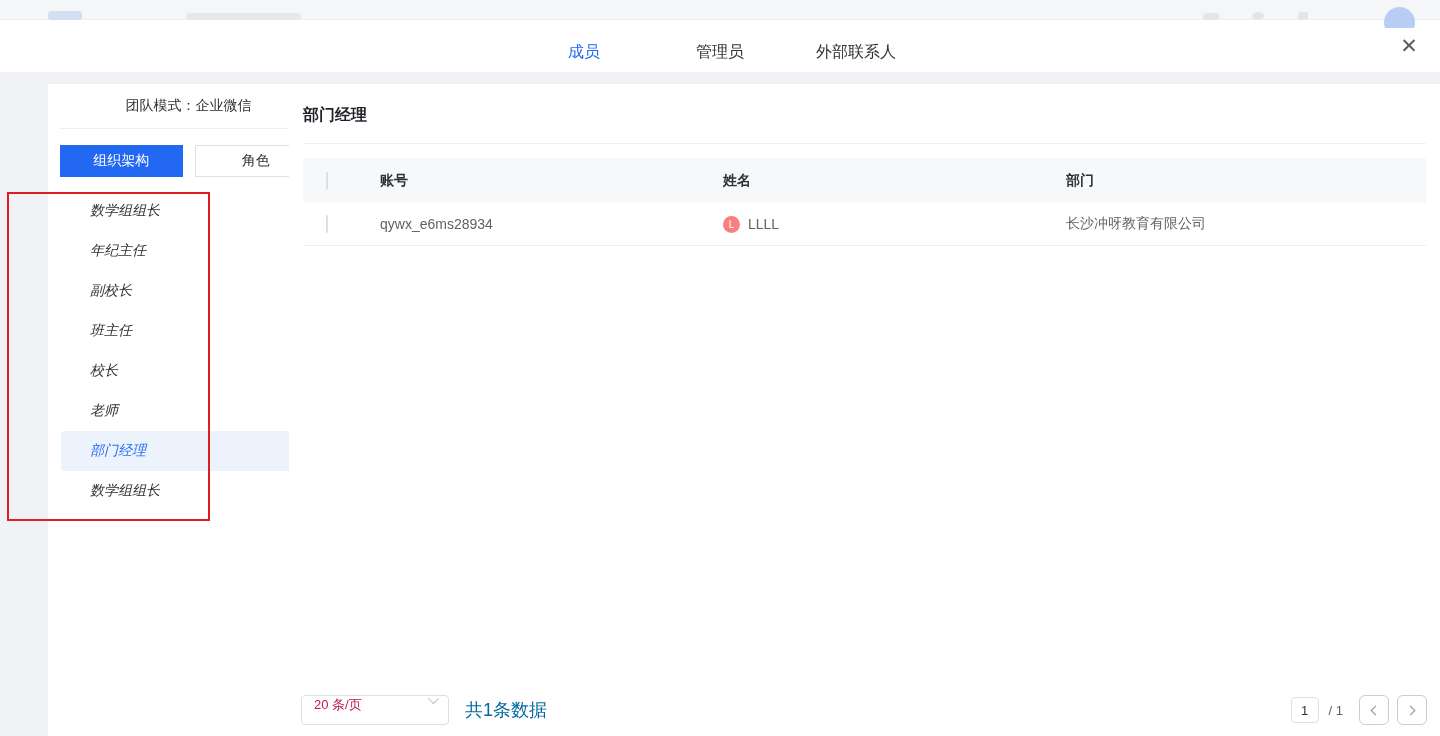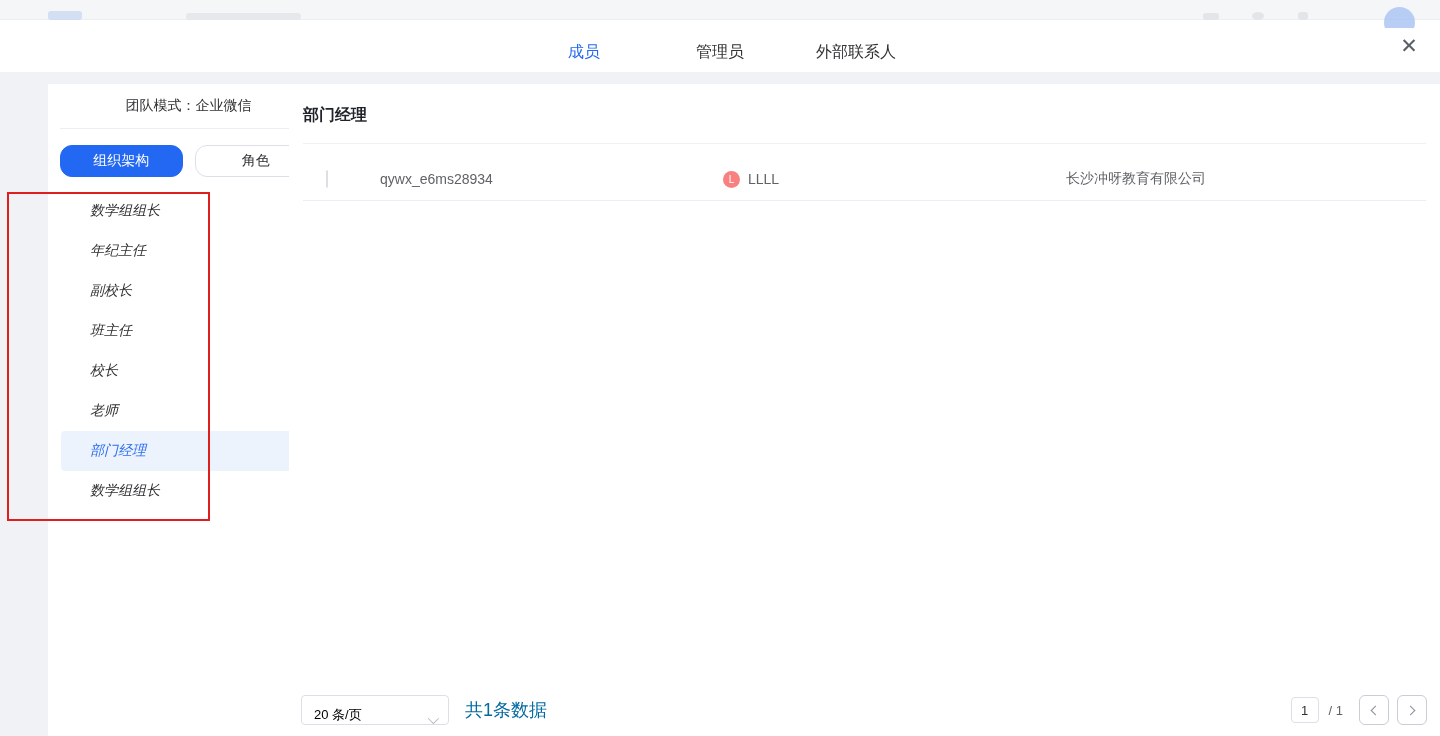--- a/index.html
+++ b/index.html
@@ -31,21 +31,21 @@
 
   
   .body-bg { position:absolute; left:0; top:72px; width:1440px; height:664px; background:#f0f2f5; }
 
   
   .sidebar { position:absolute; left:0; top:84px; width:281px; height:652px; background:#fff;margin-left:48px; }
   .team-mode { height:44px; display:flex; align-items:center; justify-content:center;
     font-size:14px; color:#303133; }
   .side-divider { border-bottom:1px solid #ebeef5; margin:0 12px; }
   .side-btns { display:flex; gap:12px; margin:16px 12px 0 12px; }
-  .side-btn { flex:1; height:32px; border-radius:12px; font-size:14px;
+  .side-btn { flex:1; height:32px; border-radius:0; font-size:14px;
     display:flex; align-items:center; justify-content:center; cursor:pointer;
     background:#fff; border:1px solid #dcdfe6; color:#303133; }
   .side-btn.primary { background:var(--accent); border-color:var(--accent); color:#fff; }
   .role-list { margin-top:14px; }
   .role-item { height:40px; margin:0 13px; padding-left:29px; border-radius:4px;
     display:flex; align-items:center; font-size:14px; color:#303133; cursor:pointer;font-style:italic; }
   .role-item.selected { background:var(--selectedBg); color:#2d6ef0; }
 
   
   .annotation { position:absolute; left:7px; top:192px; width:203px; height:329px;
@@ -63,22 +63,22 @@
     background:#fff; margin-left:23px; cursor:pointer; }
   .name-cell { display:flex; align-items:center; gap:8px; }
   .avatar { width:17px; height:17px; border-radius:50%; background:var(--avatarColor);
     color:#fff; font-size:10px; display:flex; align-items:center; justify-content:center; }
 
   
   .pager { position:absolute; left:12px; right:13px; bottom:11px; height:30px;
     display:flex; align-items:center; justify-content:space-between; }
   .pager-left { display:flex; align-items:center; }
   .page-size { width:148px; height:30px; border:1px solid #dcdfe6; border-radius:4px;
-    display:flex; align-items:flex-end; justify-content:space-between;
-    padding:0 12px; font-size:13px; color:#000000; cursor:pointer; background:#fff; }
+    display:flex; align-items:flex-start; justify-content:space-between;
+    padding:0 12px; font-size:13px; color:#be185d; cursor:pointer; background:#fff; }
   .chev { width:8px; height:8px; border-right:1.5px solid #b7bcc4; border-bottom:1.5px solid #b7bcc4;
     transform:rotate(45deg) translateY(-2px); }
   .total-label { margin-left:16px; font-size:18px; color:#0369a1; }
   .pager-right { display:flex; align-items:center; gap:8px; }
   .page-input { width:28px; height:26px; border:1px solid #dcdfe6; border-radius:4px;
     display:flex; align-items:center; justify-content:center; font-size:13px; color:#303133; }
   .page-suffix { font-size:13px; color:#606266; margin:0 8px 0 2px; }
   .page-btn { width:30px; height:30px; border:1px solid #c9cdd4; border-radius:6px; background:#fff;
     display:flex; align-items:center; justify-content:center; cursor:pointer; }
   .arrow { width:7px; height:7px; border-right:1.5px solid #8a8f99; border-bottom:1.5px solid #8a8f99; }
@@ -125,20 +125,26 @@
   </div>
 </div>
 
 <div class="annotation"></div>
 
 <div class="main">
   <div class="main-title">部门经理</div>
   <div class="title-divider"></div>
 
   <div class="table">
+    <div class="t-head">
+      <div><span class="checkbox"></span></div>
+      <div>账号</div>
+      <div>姓名</div>
+      <div>部门</div>
+    </div>
     <div class="t-row">
       <div><span class="checkbox"></span></div>
       <div>qywx_e6ms28934</div>
       <div class="name-cell">
         <span class="avatar">L</span>
         <span>LLLL</span>
       </div>
       <div>长沙冲呀教育有限公司</div>
     </div>
   </div>

